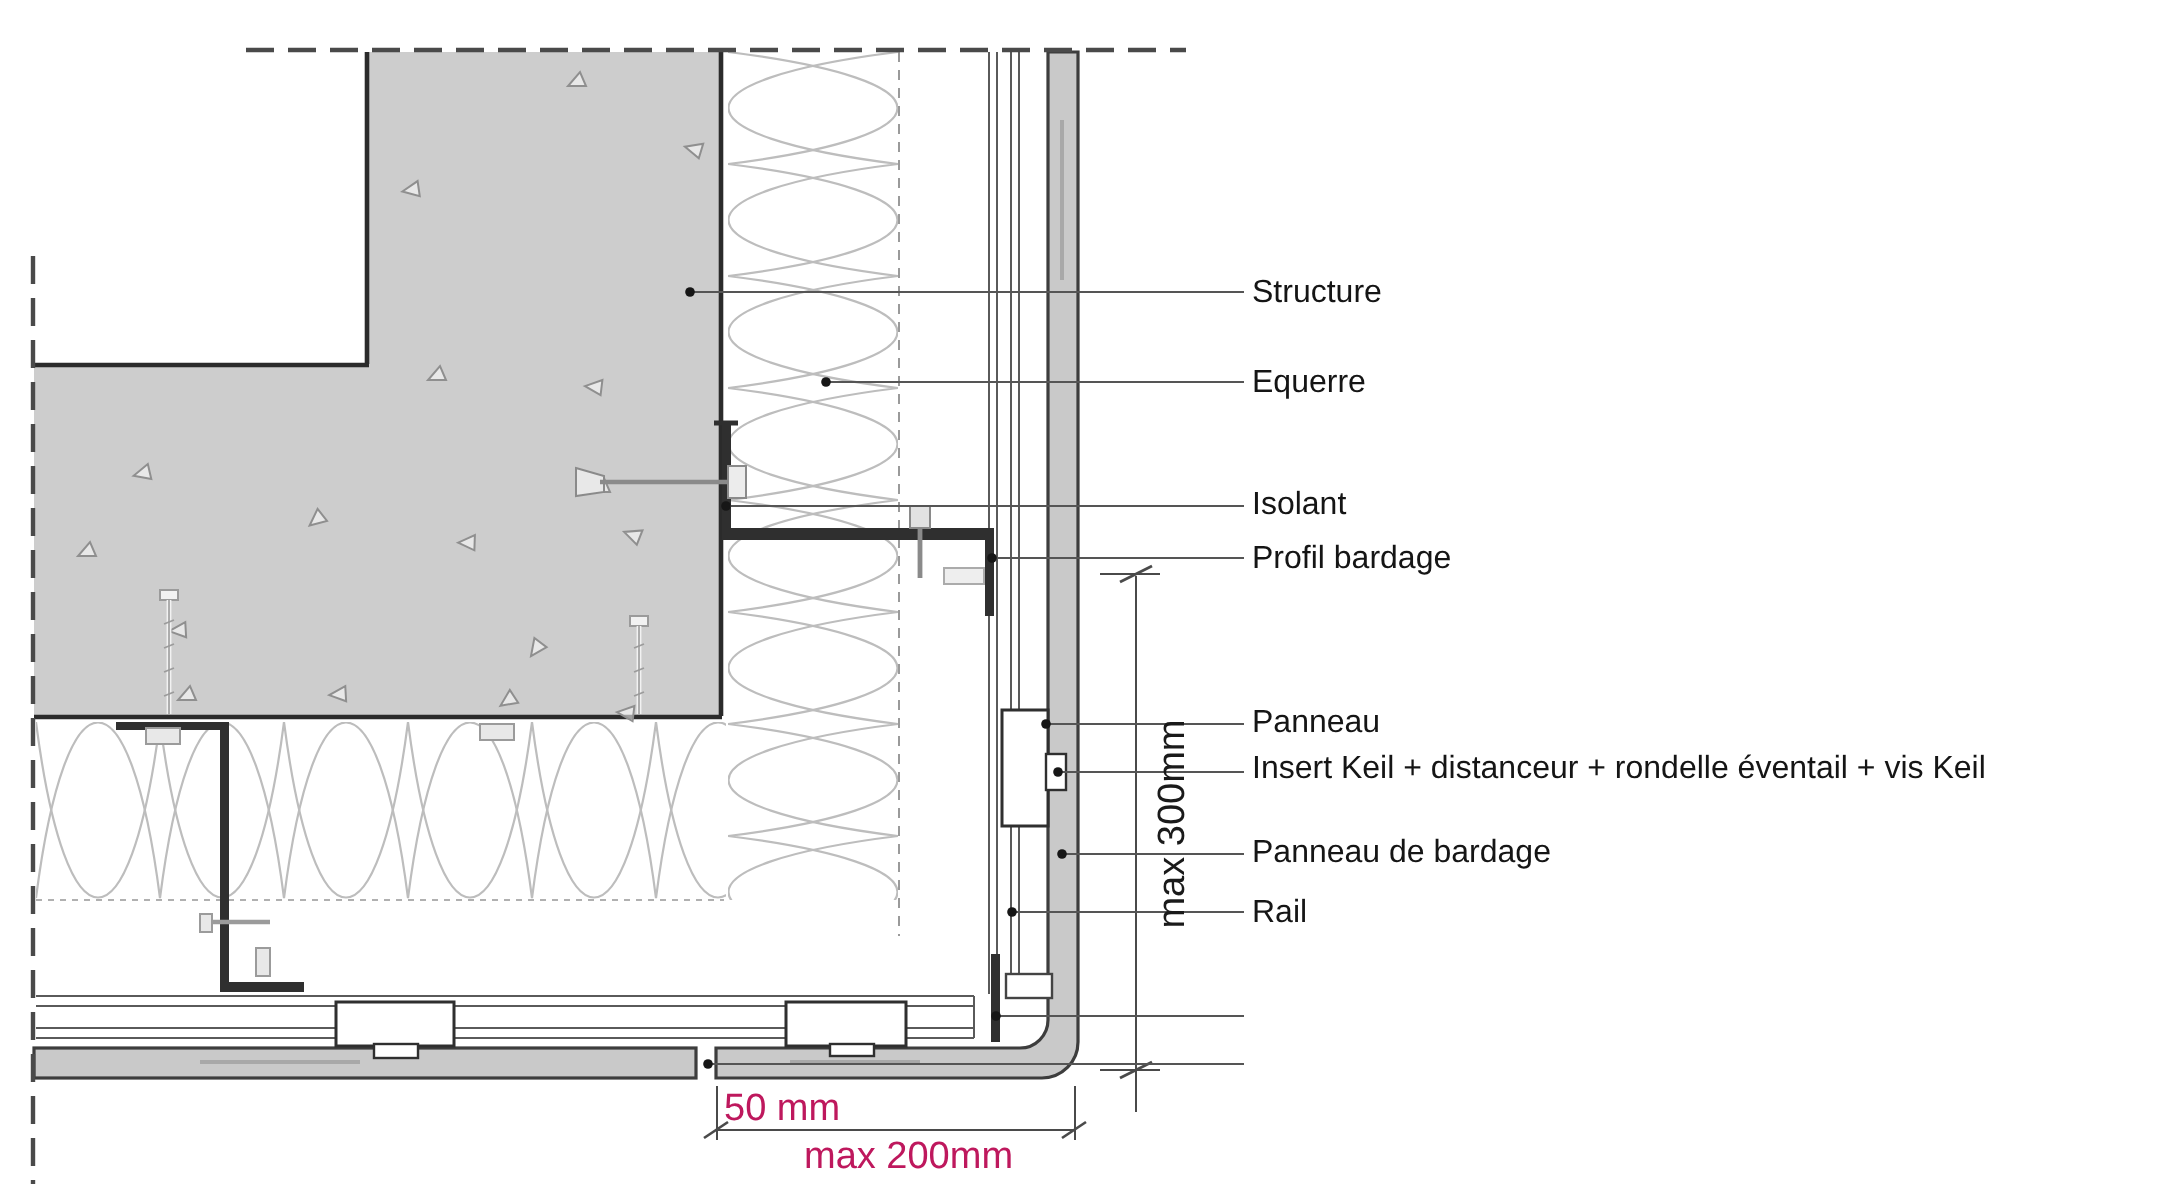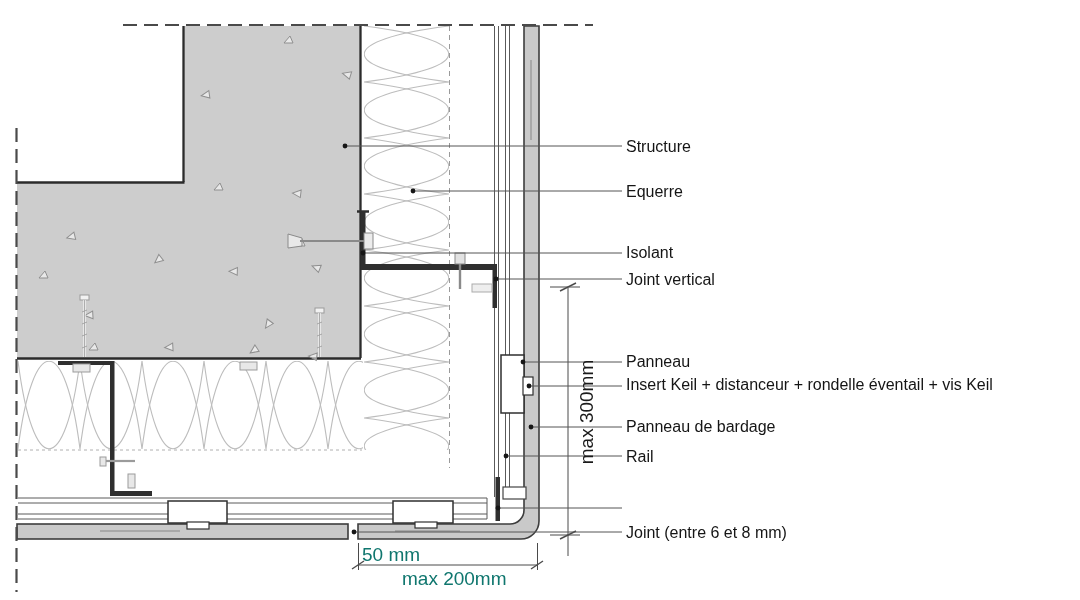--- a/index.html
+++ b/index.html
@@ -1,20 +1,20 @@
 <!DOCTYPE html>
 <html><head>
 <meta charset="utf-8">
 <style>
   html,body{margin:0;padding:0;background:#fff;}
   #stage{position:relative;width:1080px;height:600px;background:#ffffff;overflow:hidden;
          font-family:"Liberation Sans",sans-serif;}
   #stage svg{position:absolute;left:0;top:0;}
   .lbl{position:absolute;left:626px;font-size:16px;line-height:20px;color:#151515;white-space:nowrap;}
-  .dim{position:absolute;font-size:19px;color:#0f766e;white-space:nowrap;}
+  .dim{position:absolute;font-size:19px;color:#be185d;white-space:nowrap;}
   .dim-rot{position:absolute;left:497px;top:401px;width:180px;height:22px;text-align:center;
            font-size:19px;color:#1a1a1a;transform:rotate(-90deg);}
 </style>
 </head>
 <body>
 
 <div id="stage">
 
 <svg width="1080" height="600" viewBox="0 0 1080 600">
 
@@ -189,24 +189,23 @@
     <circle cx="531" cy="427" r="2.4"></circle>
         <circle cx="506" cy="456" r="2.4"></circle>
     <circle cx="498" cy="508" r="2.4"></circle>
         <circle cx="354" cy="532" r="2.4"></circle>
   </g>
 </svg>
 
 <div class="lbl" style="top:137px">Structure</div>
 <div class="lbl" style="top:182px">Equerre</div>
 <div class="lbl" style="top:243px">Isolant</div>
-<div class="lbl" style="top:270px">Joint vertical</div>
+<div class="lbl" style="top:270px">Profil bardage</div>
 <div class="lbl" style="top:352px">Panneau</div>
 <div class="lbl" style="top:417px">Panneau de bardage</div>
 <div class="lbl" style="top:375px">Insert Keil + distanceur + rondelle éventail + vis Keil</div>
 <div class="lbl" style="top:447px">Rail</div>
-<div class="lbl" style="top:523px">Joint (entre 6 et 8 mm)</div>
 
 <div class="dim-rot">max 300mm</div>
 <div class="dim" style="left:362px;top:544px">50 mm</div>
 <div class="dim" style="left:402px;top:568px">max 200mm</div>
 
 </div>
 
 </body></html>

